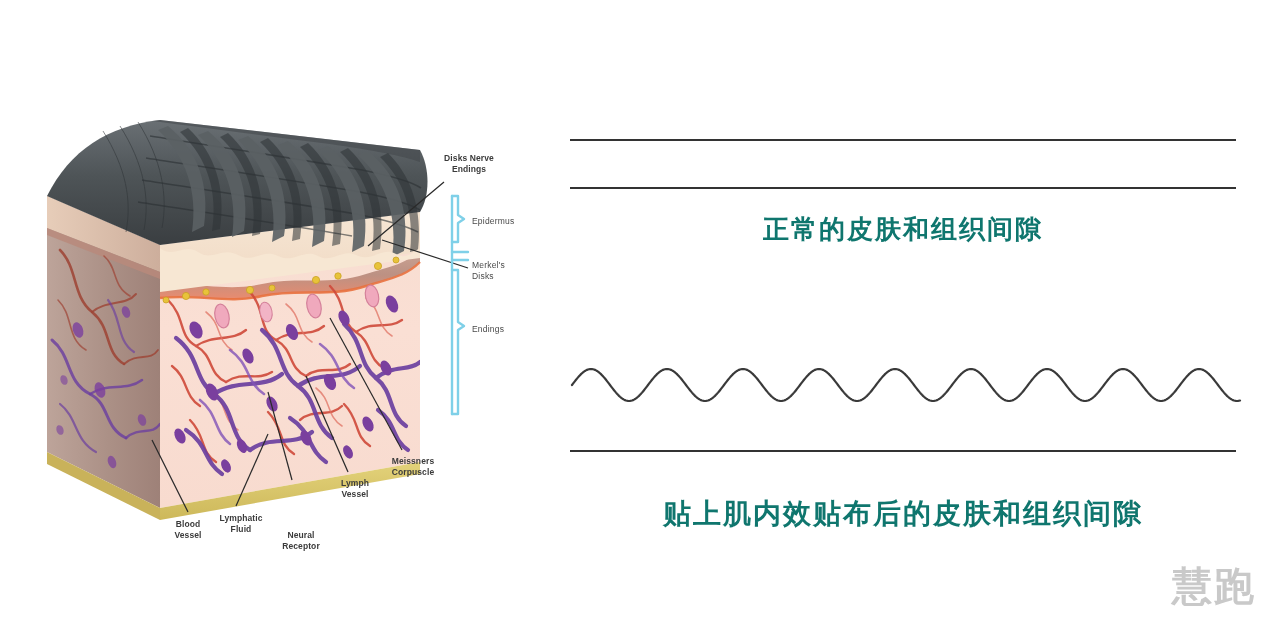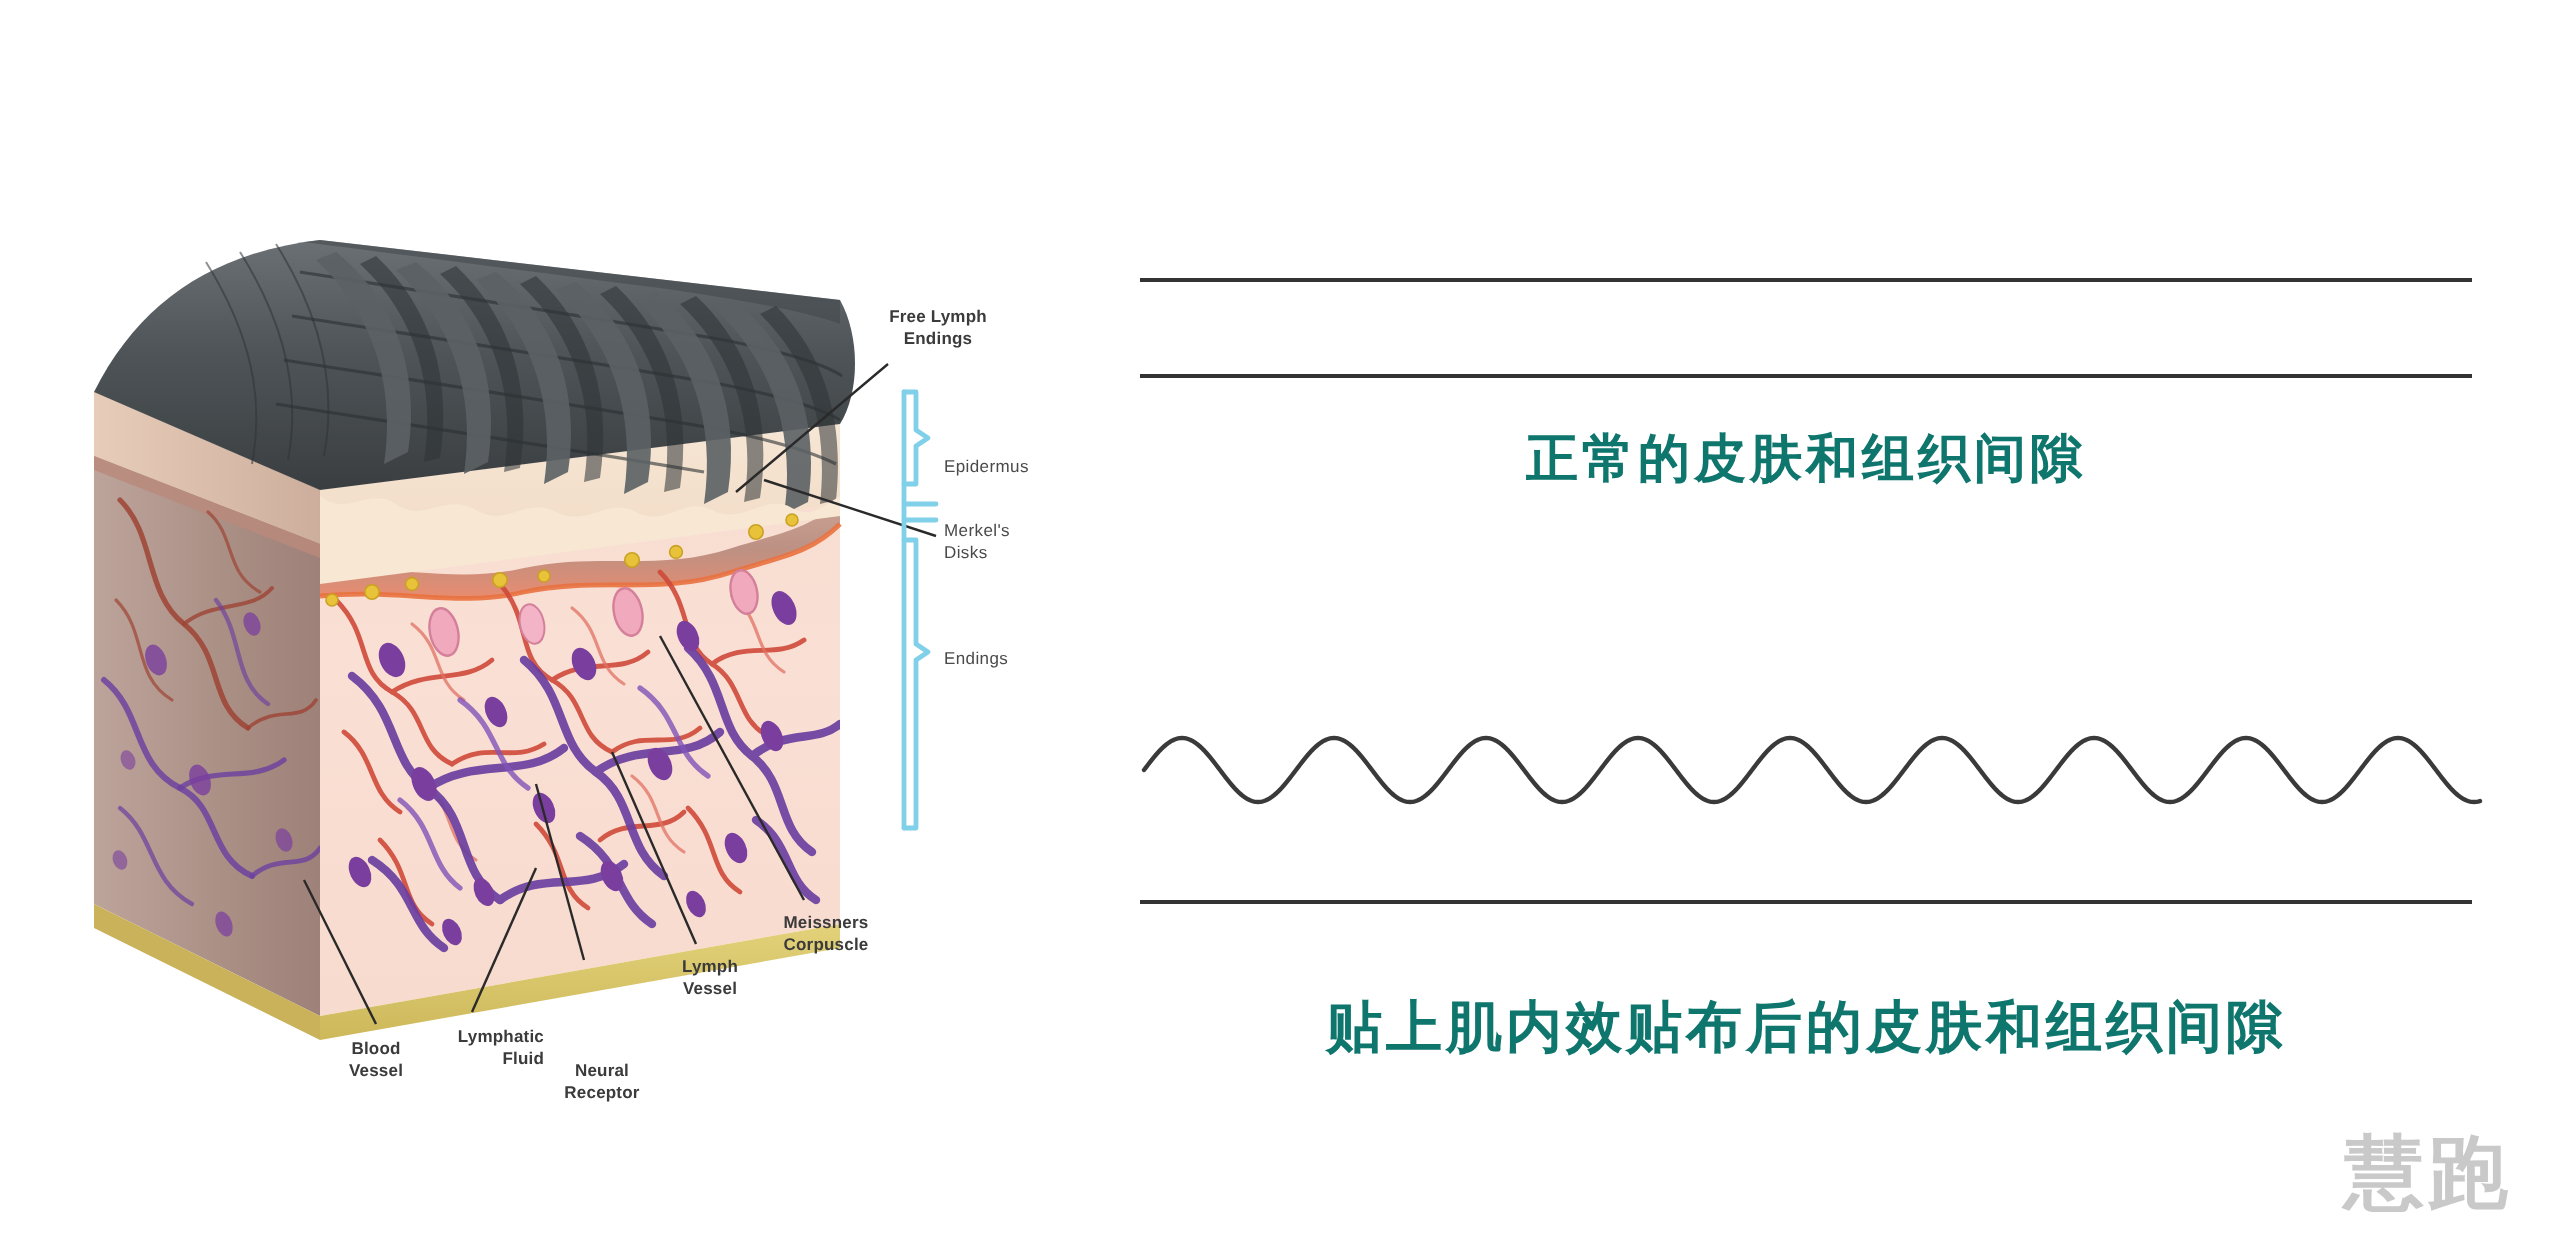--- a/index.html
+++ b/index.html
@@ -312,34 +312,34 @@
 
         <path d="M452,252 L468,252"></path>
         <path d="M452,260 L468,260"></path>
 
         <path d="M452,270 L458,270 L458,322 L464,326 L458,330 L458,414 L452,414"></path>
 
         <path d="M452,196 L452,414"></path>
       </g>
     </svg>
 
-    <div class="anat-label" style="left:432px;top:153px;width:74px;">Free Lymph
+    <div class="anat-label" style="left:432px;top:153px;width:74px;">Disks Nerve
 Endings</div>
     <div class="anat-label" style="left:380px;top:456px;width:66px;">Meissners
 Corpuscle</div>
     <div class="anat-label" style="left:330px;top:478px;width:50px;">Lymph
 Vessel</div>
     <div class="anat-label" style="left:272px;top:499px;width:58px;margin-top:31px;">Neural
 Receptor</div>
-    <div class="anat-label" style="left:210px;top:513px;width:62px;text-align:right;">Lymphatic
+    <div class="anat-label" style="left:210px;top:513px;width:62px;">Lymphatic
 Fluid</div>
     <div class="anat-label" style="left:164px;top:519px;width:48px;">Blood
 Vessel</div>
 
-    <div class="bracket-label" style="left:472px;top:216px;margin-top:12px;">Epidermus</div>
+    <div class="bracket-label" style="left:472px;top:216px;">Epidermus</div>
     <div class="bracket-label" style="left:472px;top:260px;">Merkel's
 Disks</div>
     <div class="bracket-label" style="left:472px;top:324px;">Endings</div>
   </div>
 
   <div id="right-panel">
 
     <div class="rule" style="left:10px;top:139px;width:666px;"></div>
     <div class="rule" style="left:10px;top:187px;width:666px;"></div>
 

